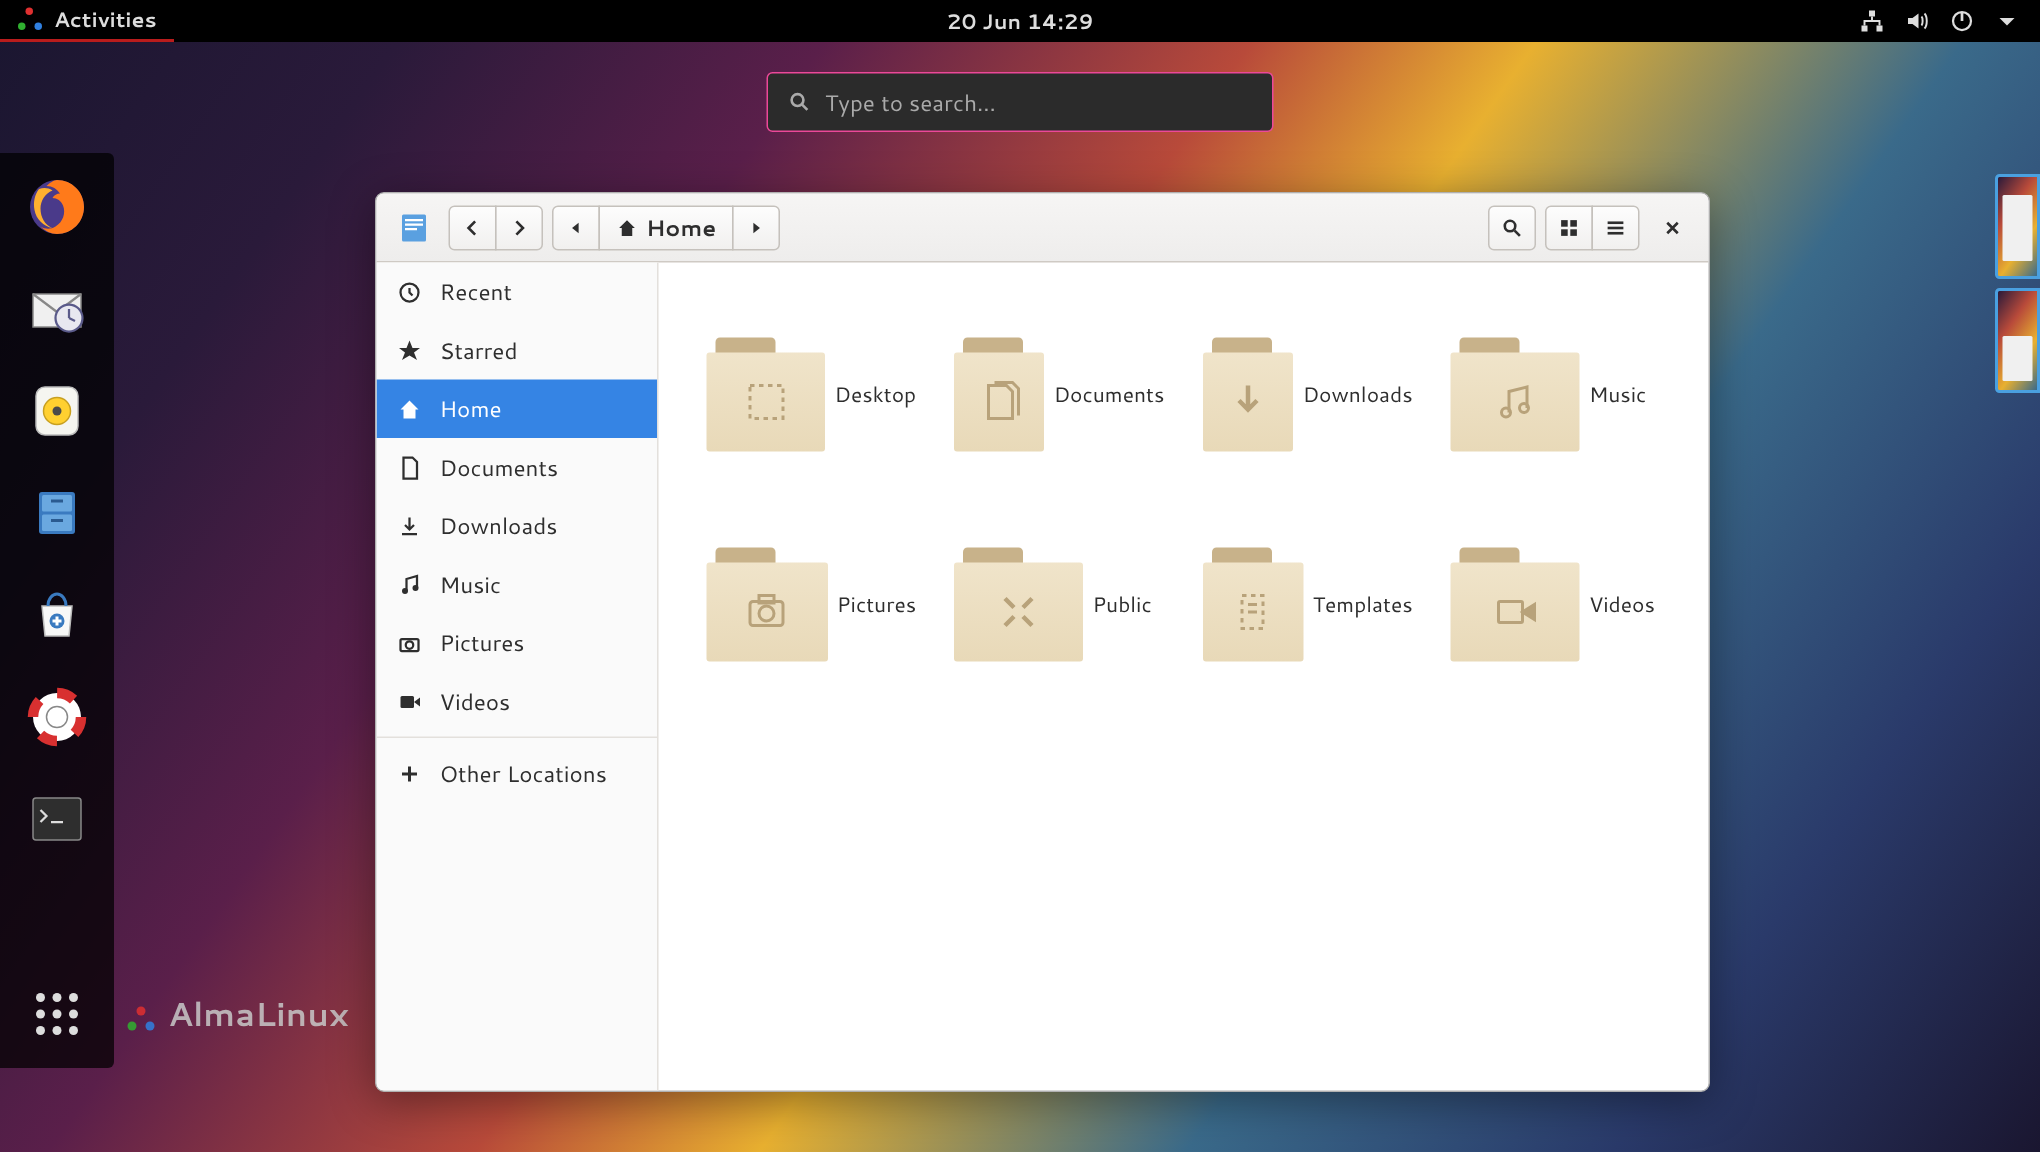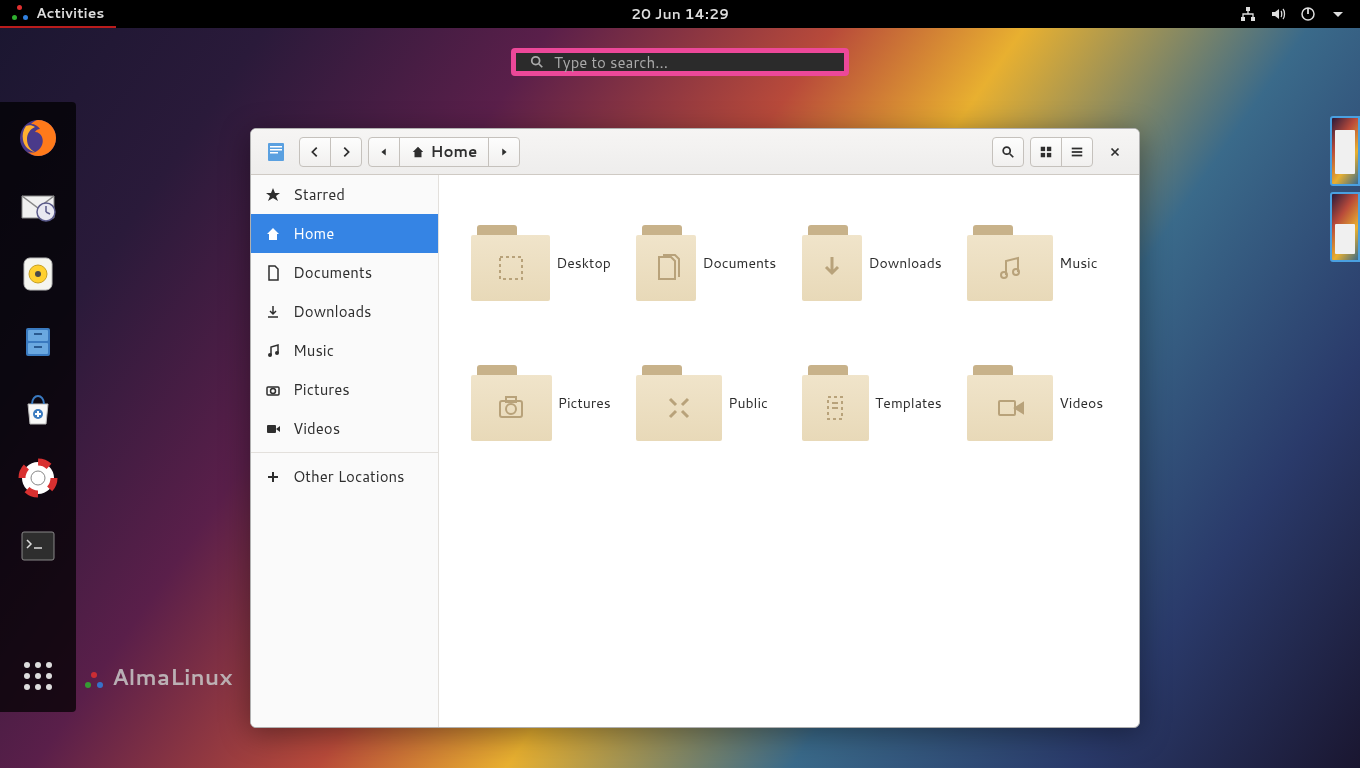--- a/index.html
+++ b/index.html
@@ -19,21 +19,21 @@
   .logo-dot { position: absolute; width: 5px; height: 5px; border-radius: 50%; }
   .logo-dot.r { background: #e03030; top: 0; left: 5px; }
   .logo-dot.g { background: #30b030; bottom: 1px; left: 0; }
   .logo-dot.b { background: #3080e0; bottom: 1px; right: 0; }
   .clock { position: absolute; left: 50%; transform: translateX(-50%); }
   .sysicons { margin-left: auto; display: flex; align-items: center; gap: 14px; padding-right: 14px; }
   .sysicons svg { width: 16px; height: 16px; fill: #ddd; }
   
   .search-bar {
     position: absolute; top: 48px; left: 50%; transform: translateX(-50%);
-    width: 338px; height: 28px; background: #2b2b2b; border: 5px solid #ec4899;
+    width: 338px; height: 40px; background: #2b2b2b; border: 1px solid #ec4899;
     border-radius: 4px; display: flex; align-items: center; padding: 0 14px;
     color: #aaa; font-size: 15px;
   }
   .search-bar svg { width: 14px; height: 14px; fill: #aaa; margin-right: 10px; }
   .search-bar input { background: none; border: none; outline: none; color: #ddd; font-size: 15px; flex: 1; }
   .search-bar input::placeholder { color: #aaa; }
   
   .dock {
     position: absolute; left: 0; top: 102px; width: 76px; height: 610px;
     background: rgba(0,0,0,0.72); border-radius: 0 4px 4px 0;
@@ -292,20 +292,27 @@
     <div class="hb-btn hb-close">
         <svg viewBox="0 0 16 16">
           <path d="M4 4l8 8M12 4l-8 8" stroke="#2e2e2e" stroke-width="2"></path>
         </svg>
       </div>
   </div>
   <div class="fm-body">
     <div class="fm-sidebar">
       <div class="sb-item">
         <svg viewBox="0 0 16 16">
+            <circle cx="8" cy="8" r="6" fill="none" stroke="currentColor" stroke-width="1.5"></circle>
+            <path d="M8 5v3l2 2" stroke="currentColor" stroke-width="1.5" fill="none"></path>
+          </svg>
+        <span>Recent</span>
+      </div>
+      <div class="sb-item">
+        <svg viewBox="0 0 16 16">
             <path d="M8 1l2 5h5l-4 3 2 5-5-3-5 3 2-5-4-3h5z"></path>
           </svg>
         <span>Starred</span>
       </div>
       <div class="sb-item active">
         <svg viewBox="0 0 16 16">
             <path d="M8 2L2 8h2v6h8V8h2z"></path>
           </svg>
         <span>Home</span>
       </div>

